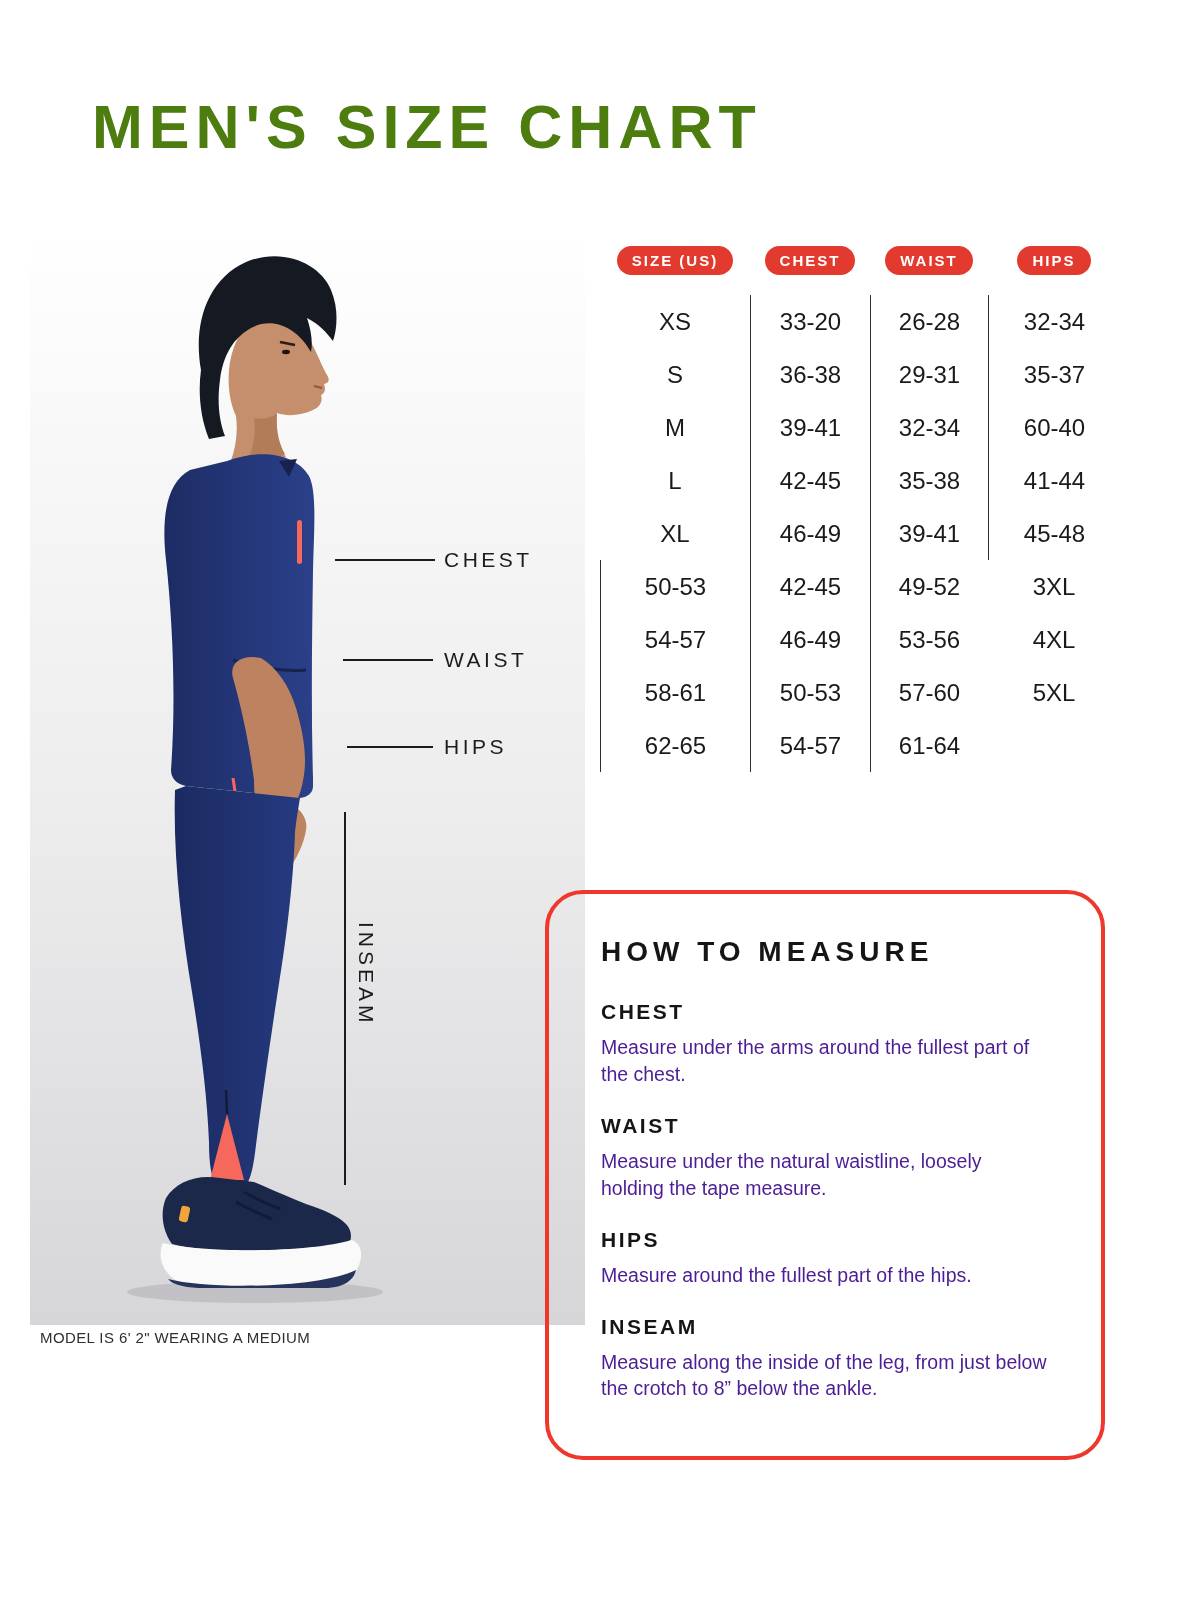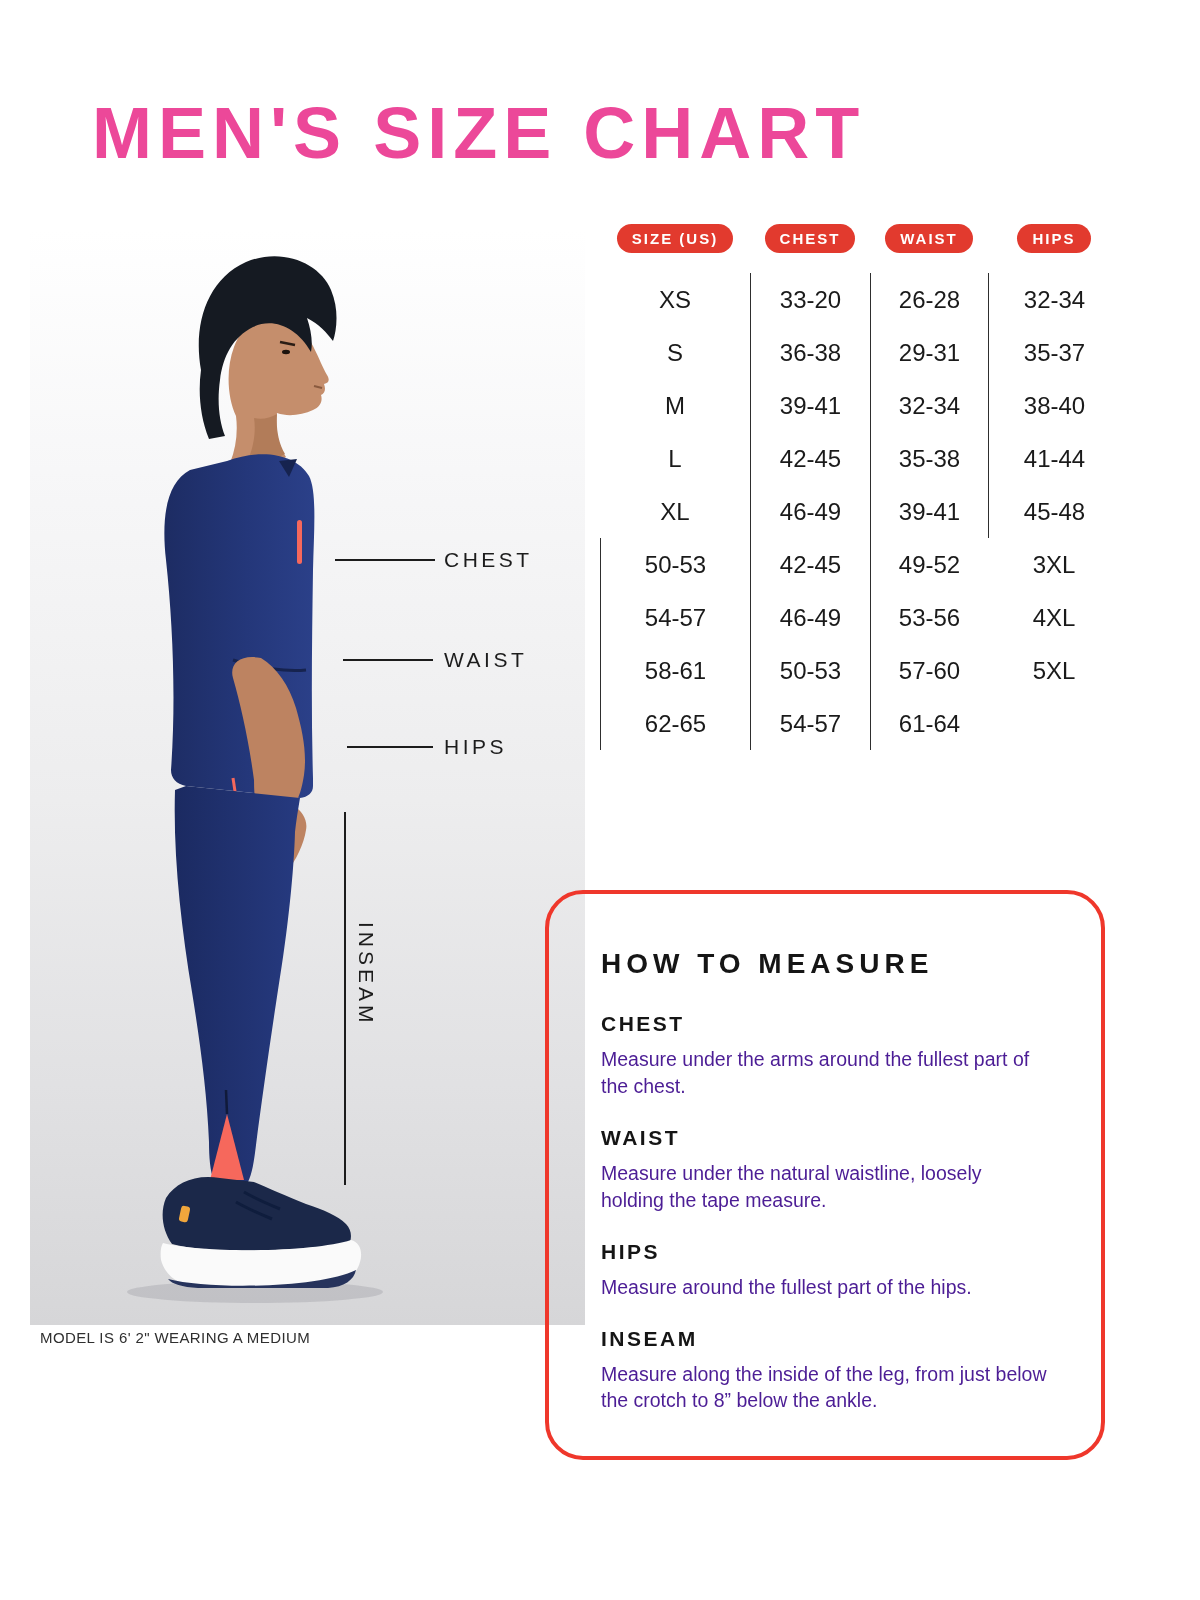--- a/index.html
+++ b/index.html
@@ -1,21 +1,21 @@
 <!DOCTYPE html>
 <html><head>
 <meta charset="utf-8">
 <style>
   html,body{margin:0;padding:0;background:#ffffff;}
   .canvas{position:relative;width:1200px;height:1600px;background:#ffffff;
           font-family:"Liberation Sans",sans-serif;overflow:hidden;}
 
   
   .page-title{position:absolute;left:92px;top:97px;margin:0;
-    font-size:72px;font-weight:800;letter-spacing:6px;color:#ec4899;line-height:1;white-space:nowrap;text-align:right;}
+    font-size:61px;font-weight:800;letter-spacing:6px;color:#4d7c0f;line-height:1;white-space:nowrap;text-align:right;}
 
   
   .photo{position:absolute;left:30px;top:230px;width:555px;height:1095px;
     background:linear-gradient(180deg,#ffffff 0%,#f7f7f8 22%,#ededee 52%,#e1e1e3 78%,#d6d6d8 100%);}
   .photo svg{position:absolute;left:0;top:0;}
 
   .mline{position:absolute;height:2px;background:#1c1c1c;}
   .mline.chest{left:305px;top:329px;width:100px;}
   .mline.waist{left:313px;top:429px;width:90px;}
   .mline.hips{left:317px;top:516px;width:86px;}
@@ -23,35 +23,35 @@
 
   .mlabel{position:absolute;font-size:21px;letter-spacing:3.5px;color:#1c1c1c;}
   .mlabel.chest{left:414px;top:318px;}
   .mlabel.waist{left:414px;top:418px;}
   .mlabel.hips{left:414px;top:505px;}
   .mlabel.inseam{left:324px;top:692px;writing-mode:vertical-rl;letter-spacing:4px;}
 
   .caption{position:absolute;left:40px;top:1329px;font-size:15px;letter-spacing:0.4px;color:#2f2f2f;}
 
   
-  .size-table{position:absolute;left:600px;top:224px;width:520px;}
+  .size-table{position:absolute;left:600px;top:246px;width:520px;}
   .thead{display:grid;grid-template-columns:150px 120px 118px 132px;margin-bottom:20px;}
   .th{display:flex;justify-content:center;align-items:center;}
   .pill{background:#E23A2E;color:#fff;font-size:15px;font-weight:bold;letter-spacing:2px;
         border-radius:16px;padding:7px 15px;line-height:1;white-space:nowrap;}
   .tbody{display:grid;grid-template-columns:150px 120px 118px 132px;grid-auto-rows:53px;}
   .td{display:flex;align-items:center;justify-content:center;
       font-size:24px;color:#1a1a1a;}
   .td.vl{border-left:1.5px solid #2e2e2e;}
 
   
   .howto{position:absolute;left:545px;top:890px;width:560px;height:570px;box-sizing:border-box;
     border:4px solid #EF372B;border-radius:38px;background:transparent;
     padding:38px 52px 0 52px;}
-  .howto-title{font-size:28px;font-weight:bold;letter-spacing:5px;color:#151515;margin:16px 0 32px 0;}
+  .howto-title{font-size:28px;font-weight:bold;letter-spacing:5px;color:#151515;margin:4px 0 32px 0;}
   .sec h3{font-size:21px;font-weight:bold;letter-spacing:2.5px;color:#151515;margin:0 0 10px 0;}
   .sec{margin-bottom:26px;}
   .sec p{font-size:19.5px;line-height:1.38;color:#4c1d95;margin:0;max-width:452px;}
 </style>
 </head>
 <body>
 
 <div class="canvas">
 
   <h1 class="page-title">MEN'S SIZE CHART</h1>
@@ -135,21 +135,21 @@
         <div class="td vl">33-20</div>
         <div class="td vl">26-28</div>
         <div class="td vl">32-34</div>
         <div class="td">S</div>
         <div class="td vl">36-38</div>
         <div class="td vl">29-31</div>
         <div class="td vl">35-37</div>
         <div class="td">M</div>
         <div class="td vl">39-41</div>
         <div class="td vl">32-34</div>
-        <div class="td vl">38-40</div>
+        <div class="td vl">60-40</div>
         <div class="td">L</div>
         <div class="td vl">42-45</div>
         <div class="td vl">35-38</div>
         <div class="td vl">41-44</div>
         <div class="td">XL</div>
         <div class="td vl">46-49</div>
         <div class="td vl">39-41</div>
         <div class="td vl">45-48</div>
         <div class="td vl">50-53</div>
         <div class="td vl">42-45</div>

